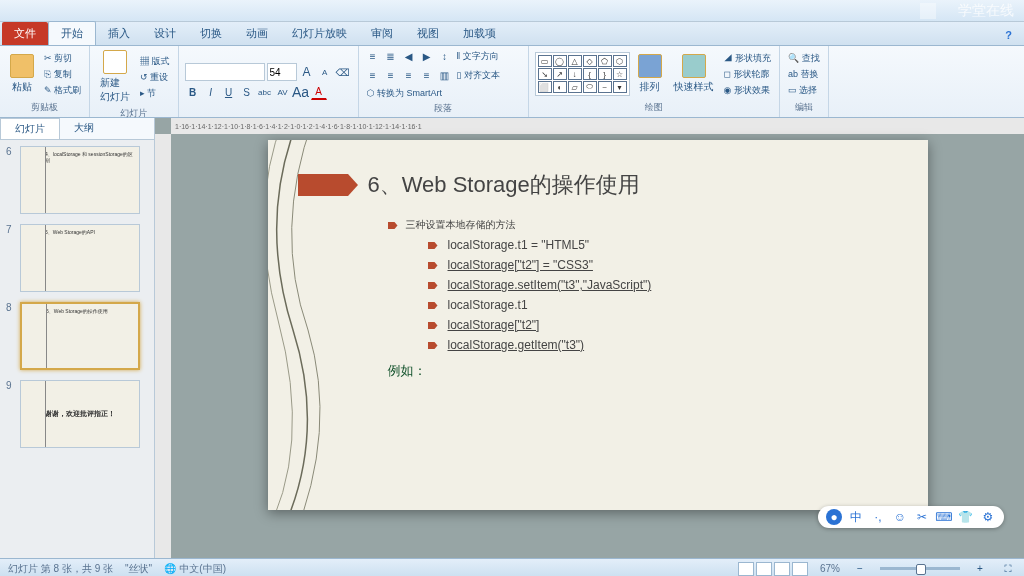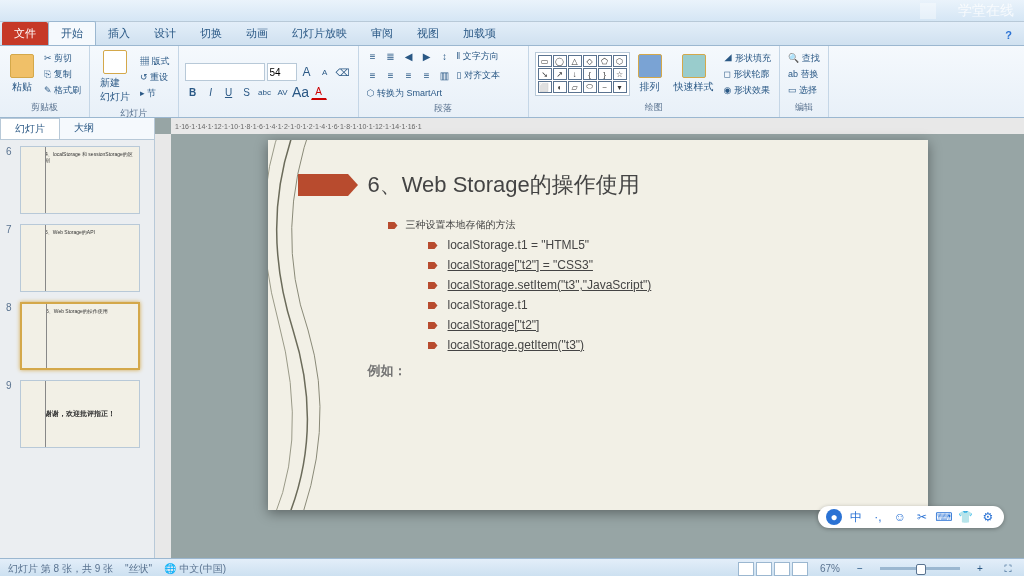--- a/index.html
+++ b/index.html
@@ -47,21 +47,21 @@
 .slide-deco svg{position:absolute;left:-30px;top:-20px}
 .slide-title{font-size:22px;color:#444;margin-bottom:18px;position:relative}
 .title-arrow{position:absolute;left:-70px;top:4px;width:50px;height:22px;background:#b84b2e}
 .title-arrow::after{content:"";position:absolute;right:-10px;top:0;border-left:10px solid #b84b2e;border-top:11px solid transparent;border-bottom:11px solid transparent}
 .slide-list{list-style:none;padding-left:20px}
 .slide-list li{font-size:10px;color:#444;margin-bottom:6px;position:relative;padding-left:18px}
 .slide-list li::before{content:"";position:absolute;left:0;top:4px;width:10px;height:7px;background:#b84b2e;clip-path:polygon(0 0,70% 0,100% 50%,70% 100%,0 100%)}
 .slide-list .sub{padding-left:60px;font-size:12px}
 .slide-list .sub::before{left:40px}
 .underline{text-decoration:underline}
-.example{color:#737373;font-weight:bold;font-size:13px;margin-top:10px;}
+.example{color:#14532d;font-weight:normal;font-size:13px;margin-top:10px;margin-left:20px}
 .statusbar{height:20px;background:linear-gradient(#e3eef9,#cadff0);display:flex;align-items:center;padding:0 8px;font-size:10px;color:#5a7390;gap:12px;border-top:1px solid #9bb7d0}
 .statusbar .spacer{flex:1}
 .view-btns{display:flex;gap:2px}
 .view-btns span{width:16px;height:14px;border:1px solid #9bb7d0;background:#fff;cursor:pointer}
 .zoom-slider{width:80px;height:3px;background:#9bb7d0;position:relative}
 .zoom-slider::after{content:"";position:absolute;left:45%;top:-3px;width:8px;height:9px;background:#fff;border:1px solid #5a7390;border-radius:2px}
 .float-tools{position:absolute;right:20px;bottom:30px;display:flex;gap:6px;background:#fff;border-radius:12px;padding:3px 8px;box-shadow:0 1px 4px rgba(0,0,0,.3)}
 .float-tools span{width:16px;height:16px;font-size:12px;display:flex;align-items:center;justify-content:center;color:#2a72d4;cursor:pointer}
 </style>
 </head>

